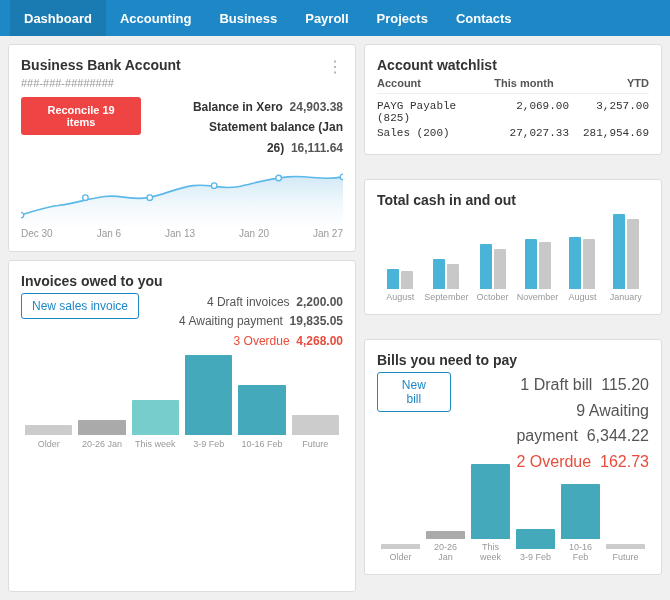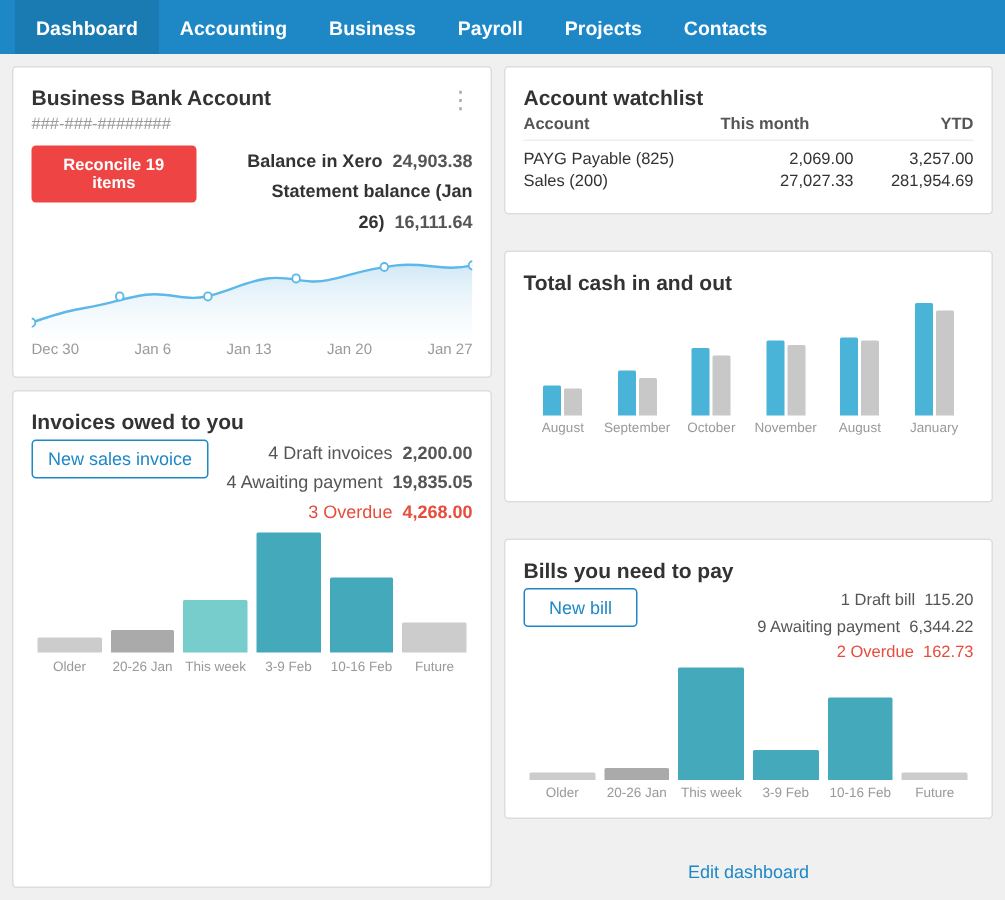--- a/index.html
+++ b/index.html
@@ -5,21 +5,21 @@
     * { box-sizing: border-box; margin: 0; padding: 0; }
     body { font-family: Arial, sans-serif; font-size: 12px; background: #f0f0f0; width: 670px; height: 600px; overflow: hidden; }
 
     
     .nav { background: #1e88c7; display: flex; align-items: center; height: 36px; padding: 0 10px; }
     .nav-item { color: #fff; font-size: 13px; font-weight: bold; padding: 0 14px; cursor: pointer; height: 100%; display: flex; align-items: center; }
     .nav-item.active { background: rgba(0,0,0,0.1); }
 
     
     .main { display: flex; gap: 8px; padding: 8px; height: calc(600px - 36px); }
-    .col-left { width: 320px; display: flex; flex-direction: column; gap: 8px; }
+    .col-left { width: 348px; display: flex; flex-direction: column; gap: 8px; }
     .col-right { flex: 1; display: flex; flex-direction: column; gap: 24px; }
 
     
     .card { background: #fff; border: 1px solid #ddd; border-radius: 3px; padding: 12px; }
 
     
     .card-title { font-size: 14px; font-weight: bold; color: #333; margin-bottom: 4px; }
     .bank-account-num { font-size: 11px; color: #999; margin-bottom: 8px; }
     .bank-row { display: flex; justify-content: space-between; align-items: flex-start; }
     .bank-left { }
@@ -38,32 +38,32 @@
     .inv-stats .overdue { color: #e74c3c; }
     .inv-stats .amount { font-weight: bold; }
     .bar-chart-area { height: 90px; display: flex; align-items: flex-end; gap: 6px; padding: 0 4px; }
     .bar-group { display: flex; flex-direction: column; align-items: center; gap: 1px; }
     .bar { border-radius: 1px 1px 0 0; }
     .bar-label { font-size: 9px; color: #999; margin-top: 3px; text-align: center; }
 
     
     .watchlist-card { }
     .watchlist-header { display: flex; justify-content: space-between; font-size: 11px; font-weight: bold; color: #555; border-bottom: 1px solid #eee; padding-bottom: 4px; margin-bottom: 6px; }
-    .watchlist-row { display: flex; justify-content: center; font-size: 11px; color: #333; margin-bottom: 3px; }
+    .watchlist-row { display: flex; justify-content: center; font-size: 11px; color: #333; margin-bottom: 3px; font-family: Liberation Mono, monospace; }
     .watchlist-row .acct { flex: 1; }
     .watchlist-row .month { width: 80px; text-align: right; }
     .watchlist-row .ytd { width: 80px; text-align: right; }
 
     
     .cash-card { flex: 1; }
 
     
     .bills-card { }
     .bills-top { display: flex; justify-content: space-between; align-items: flex-start; margin-bottom: 8px; }
-    .bills-stats { text-align: right; font-size: 11px; color: #555; line-height: 1.6; }
+    .bills-stats { text-align: right; font-size: 16px; color: #555; line-height: 1.6; }
     .bills-stats .overdue { color: #e74c3c; }
     .new-bill-btn { border: 1px solid #1e88c7; color: #1e88c7; background: #fff; padding: 5px 16px; border-radius: 3px; cursor: pointer; font-size: 12px; }
 
     
     .footer { text-align: center; padding: 4px; font-size: 12px; color: #1e88c7; cursor: pointer; }
 
     .three-dots { font-size: 16px; color: #aaa; cursor: pointer; }
   </style>
 </head>
 <body>

